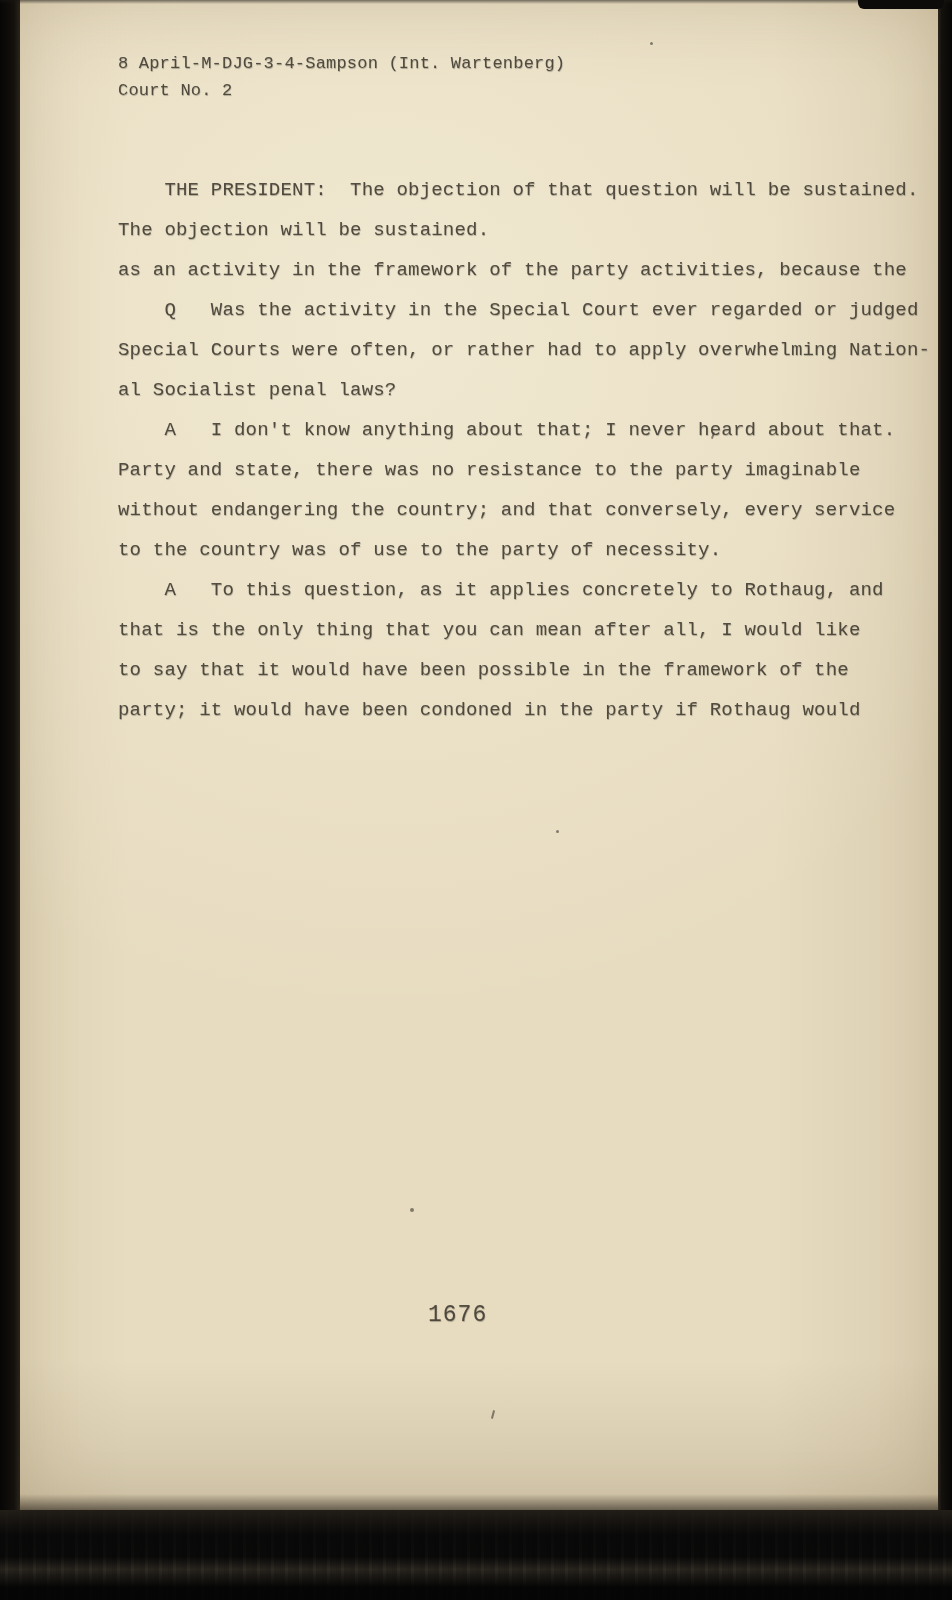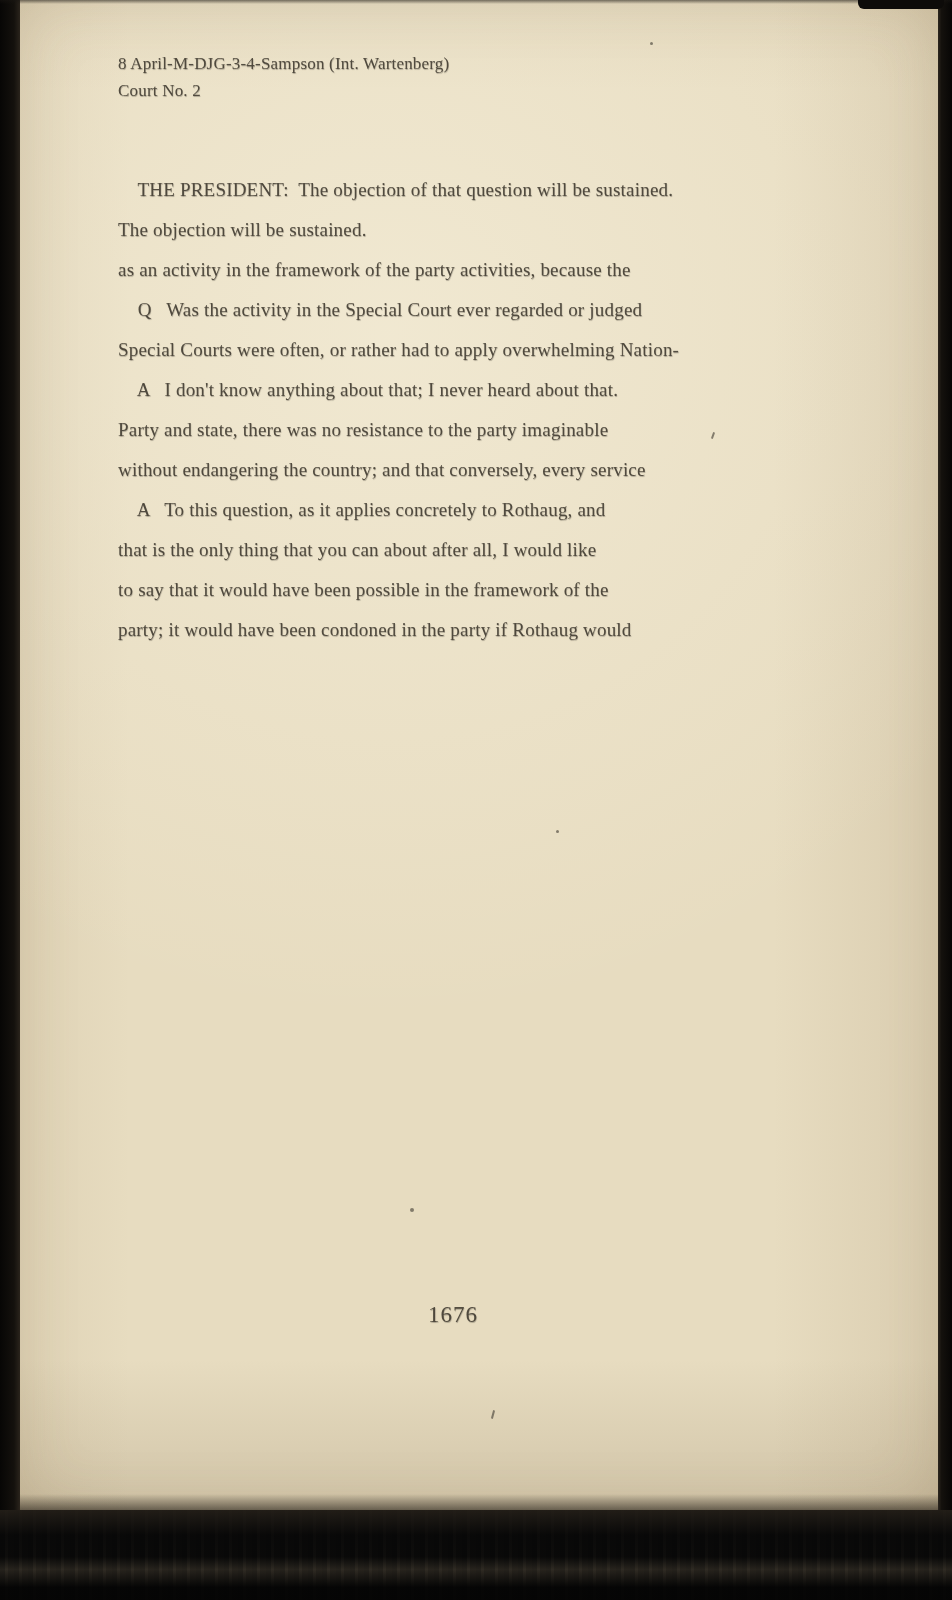--- a/index.html
+++ b/index.html
@@ -6,21 +6,21 @@
     margin: 0;
     padding: 0;
     background: #000;
   }
   .scan {
     position: relative;
     width: 952px;
     height: 1600px;
     overflow: hidden;
     background: #e7ddc2;
-    font-family: Liberation Serif, serif;
+    font-family: Liberation Mono, monospace;
   }
   .paper {
     position: absolute;
     left: 20px;
     top: 0;
     right: 14px;
     bottom: 90px;
     background:
       radial-gradient(ellipse 120% 70% at 40% 22%, rgba(252,247,230,0.45), rgba(252,247,230,0) 65%),
       linear-gradient(to right, rgba(150,125,85,0.10), rgba(150,125,85,0) 12%, rgba(150,125,85,0) 82%, rgba(140,115,80,0.14)),
@@ -130,25 +130,27 @@
       <div class="hline">8 April-M-DJG-3-4-Sampson (Int. Wartenberg)</div>
       <div class="hline">Court No. 2</div>
     </div>
 
     <div class="body-block ink">
       <div class="line">    THE PRESIDENT:  The objection of that question will be sustained.</div>
       <div class="line">The objection will be sustained.</div>
       <div class="line">as an activity in the framework of the party activities, because the</div>
       <div class="line">    Q   Was the activity in the Special Court ever regarded or judged</div>
       <div class="line">Special Courts were often, or rather had to apply overwhelming Nation-</div>
+      <div class="line">al Socialist penal laws?</div>
       <div class="line">    A   I don't know anything about that; I never heard about that.</div>
       <div class="line">Party and state, there was no resistance to the party imaginable</div>
       <div class="line">without endangering the country; and that conversely, every service</div>
+      <div class="line">to the country was of use to the party of necessity.</div>
       <div class="line">    A   To this question, as it applies concretely to Rothaug, and</div>
-      <div class="line">that is the only thing that you can about after all, I would like</div>
+      <div class="line">that is the only thing that you can mean after all, I would like</div>
       <div class="line">to say that it would have been possible in the framework of the</div>
       <div class="line">party; it would have been condoned in the party if Rothaug would</div>
     </div>
 
     <div class="pagenum ink">1676</div>
 
     <div class="speck" style="left:630px; top:42px; width:3px; height:3px;"></div>
     <div class="speck" style="left:692px; top:432px; width:2px; height:7px; transform:rotate(20deg); border-radius:1px;"></div>
     <div class="speck" style="left:536px; top:830px; width:3px; height:3px;"></div>
     <div class="speck" style="left:390px; top:1208px; width:4px; height:4px;"></div>

